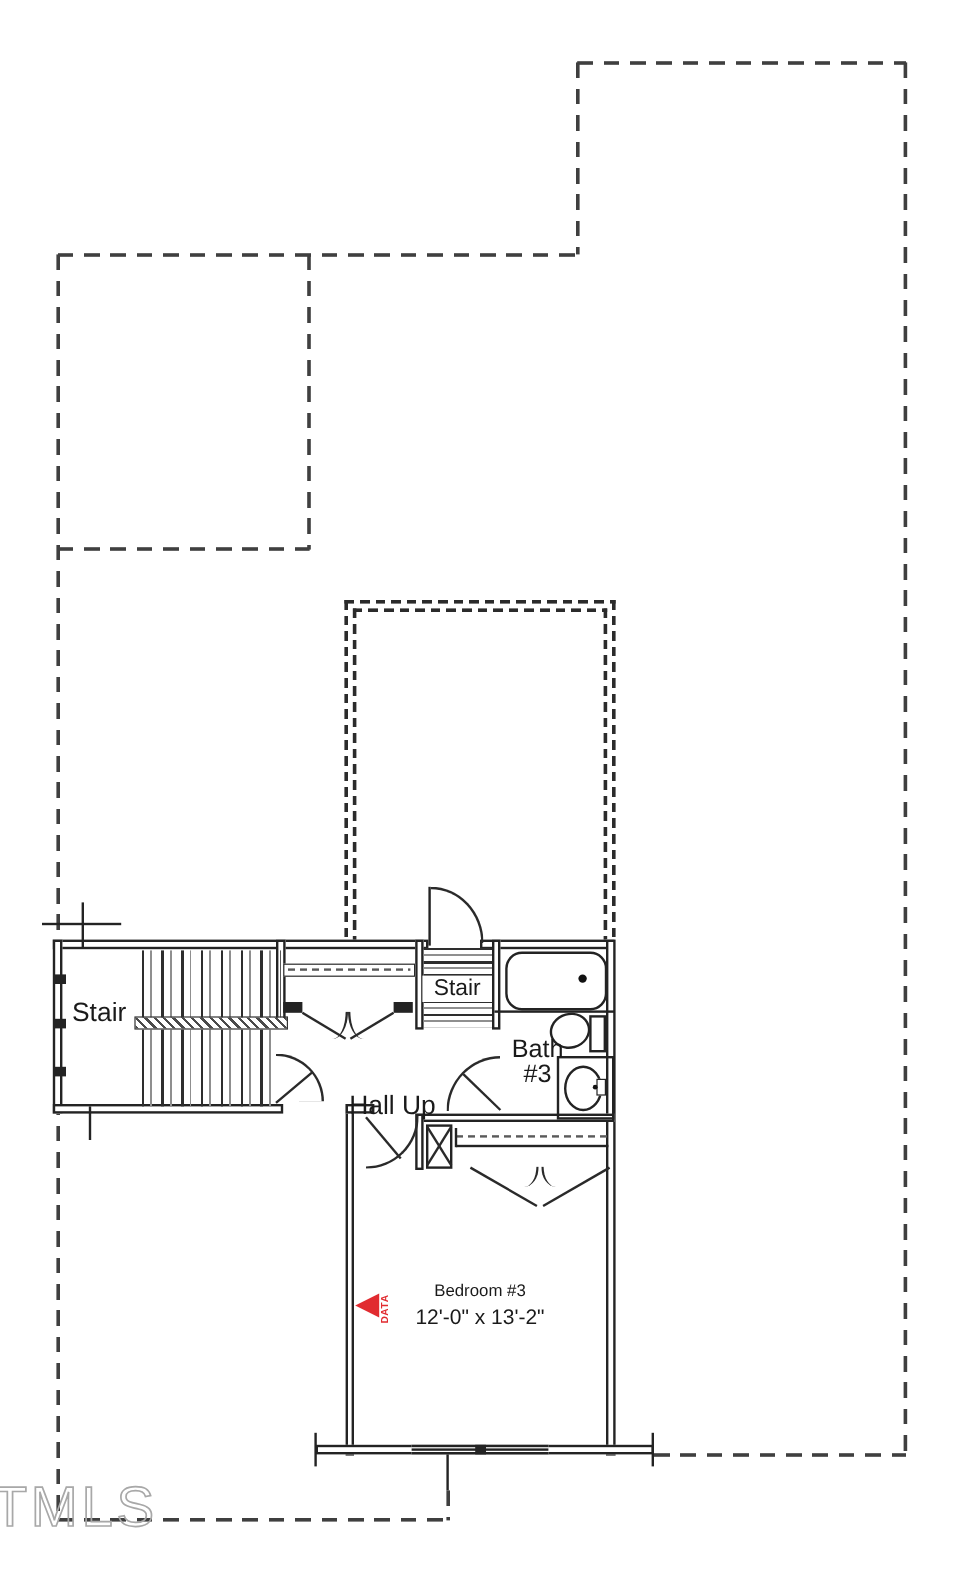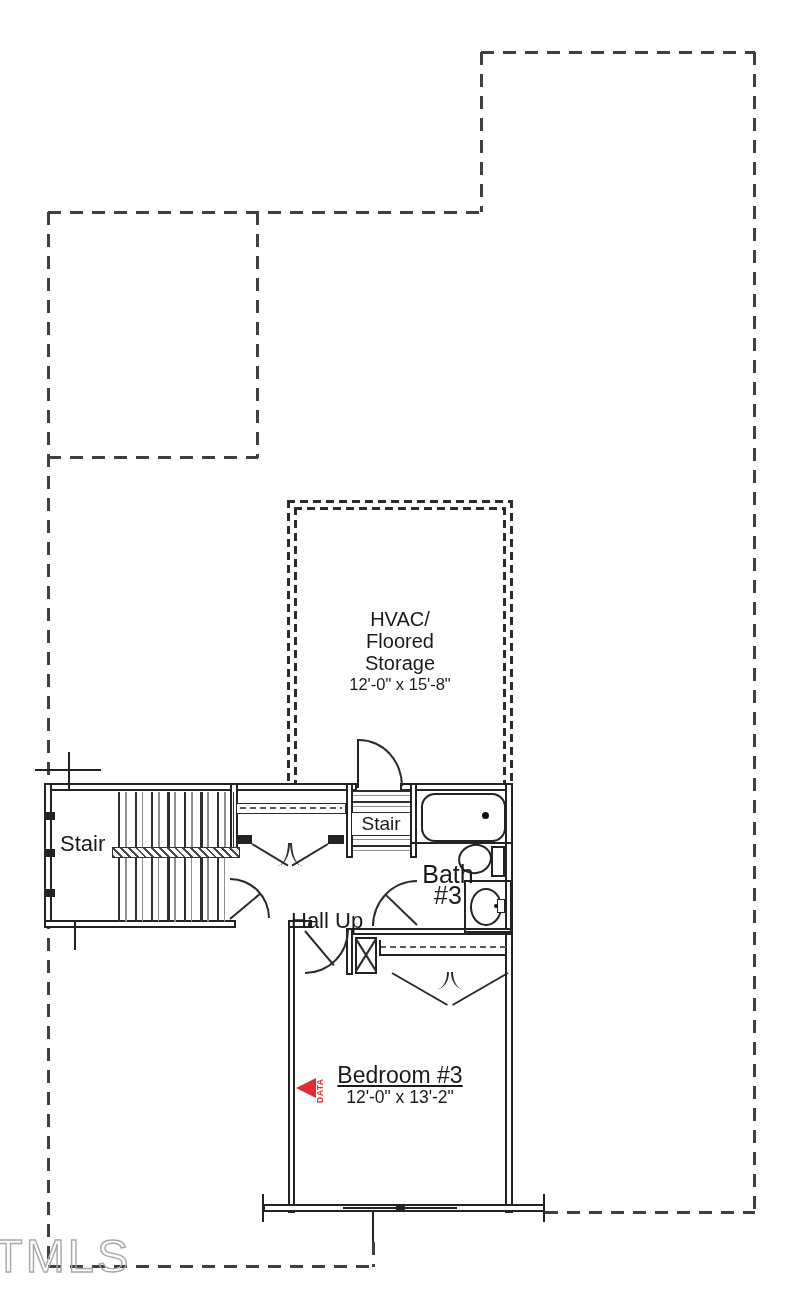--- a/index.html
+++ b/index.html
@@ -124,38 +124,32 @@
   <div class="abs" style="left:421px;top:793px;width:85px;height:49px;border:2.5px solid #232323;border-radius:14px;box-sizing:border-box;"></div>
   <div class="abs" style="left:482px;top:812px;width:7px;height:7px;background:#111;border-radius:50%;"></div>
   <div class="line" style="left:412px;top:842px;width:100px;height:2px;"></div>
   <div class="abs" style="left:491px;top:846px;width:14px;height:31px;border:2px solid #232323;box-sizing:border-box;"></div>
   <div class="abs" style="left:458px;top:844px;width:34px;height:30px;border:2px solid #232323;border-radius:50%;box-sizing:border-box;transform:rotate(-15deg);"></div>
   <div class="abs" style="left:464px;top:880px;width:48px;height:53px;border:2px solid #232323;box-sizing:border-box;"></div>
   <div class="abs" style="left:470px;top:888px;width:32px;height:38px;border:2px solid #232323;border-radius:50%;box-sizing:border-box;"></div>
   <div class="abs" style="left:497px;top:899px;width:8px;height:14px;border:1.5px solid #232323;box-sizing:border-box;background:#fff;"></div>
   <div class="abs" style="left:494px;top:904px;width:4px;height:4px;background:#111;border-radius:50%;"></div>
 
-  <div class="label" style="left:320px;top:608px;width:160px;text-align:center;font-size:20px;line-height:22px;">
-    <div>HVAC/</div>
-    <div>Floored</div>
-    <div>Storage</div>
-    <div style="font-size:16.5px;line-height:20px;">12'-0" x 15'-8"</div>
-  </div>
 
   <div class="label" style="left:60px;top:831px;font-size:22px;">Stair</div>
   <div class="label" style="left:352px;top:813px;width:58px;text-align:center;font-size:19px;background:#fff;">Stair</div>
   <div class="label" style="left:291px;top:908px;font-size:22px;">Hall Up</div>
 
-  <div class="label" style="left:417px;top:864px;width:62px;text-align:center;font-size:25px;line-height:21px;">
+  <div class="label" style="left:417px;top:864px;width:62px;text-align:center;font-size:21px;line-height:21px;">
     <div>Bath</div>
     <div>#3</div>
   </div>
 
   <div class="label" style="left:310px;top:1063px;width:180px;text-align:center;">
-    <div style="font-size:23px;line-height:24px;text-decoration:underline;">Bedroom #3</div>
+    <div style="font-size:14px;line-height:24px;">Bedroom #3</div>
     <div style="font-size:17.5px;line-height:21px;">12'-0" x 13'-2"</div>
   </div>
 
   <div class="tri-left" style="left:296px;top:1078px;border-right:20px solid #e12b30;"></div>
   <div class="label rot90" style="left:305px;top:1083px;width:30px;font-size:8.5px;font-weight:bold;color:#e12b30;letter-spacing:0.5px;">DATA</div>
 
   <div class="watermark" style="left:-6px;top:1228px;">TMLS</div>
 
 </div>
 

